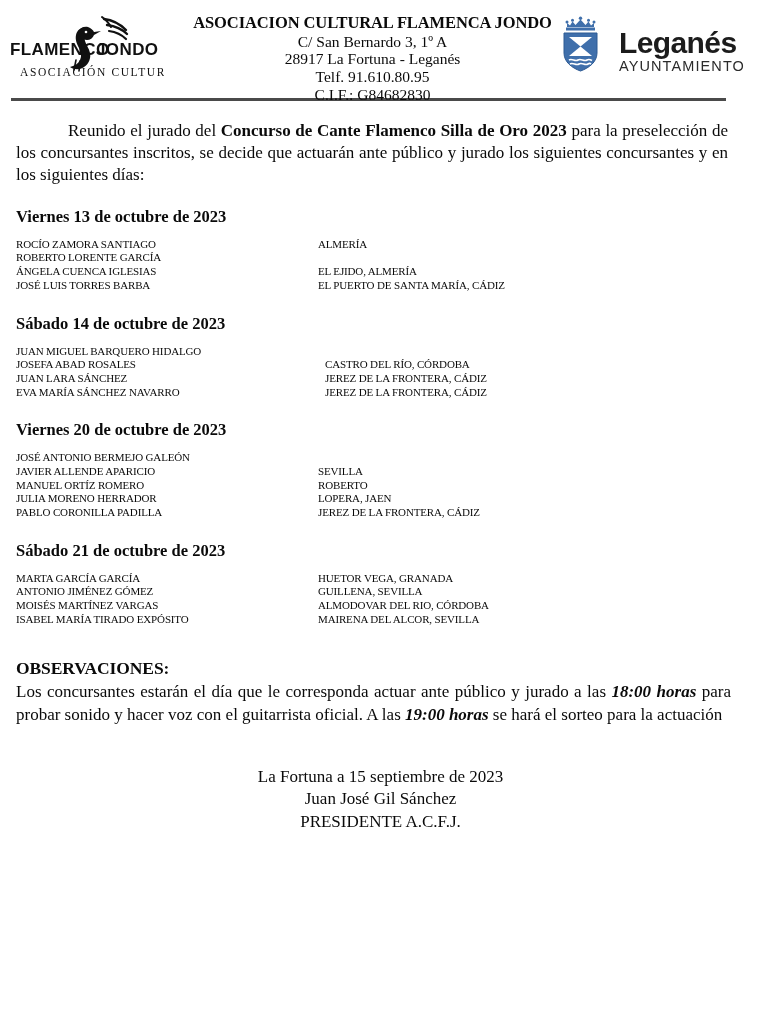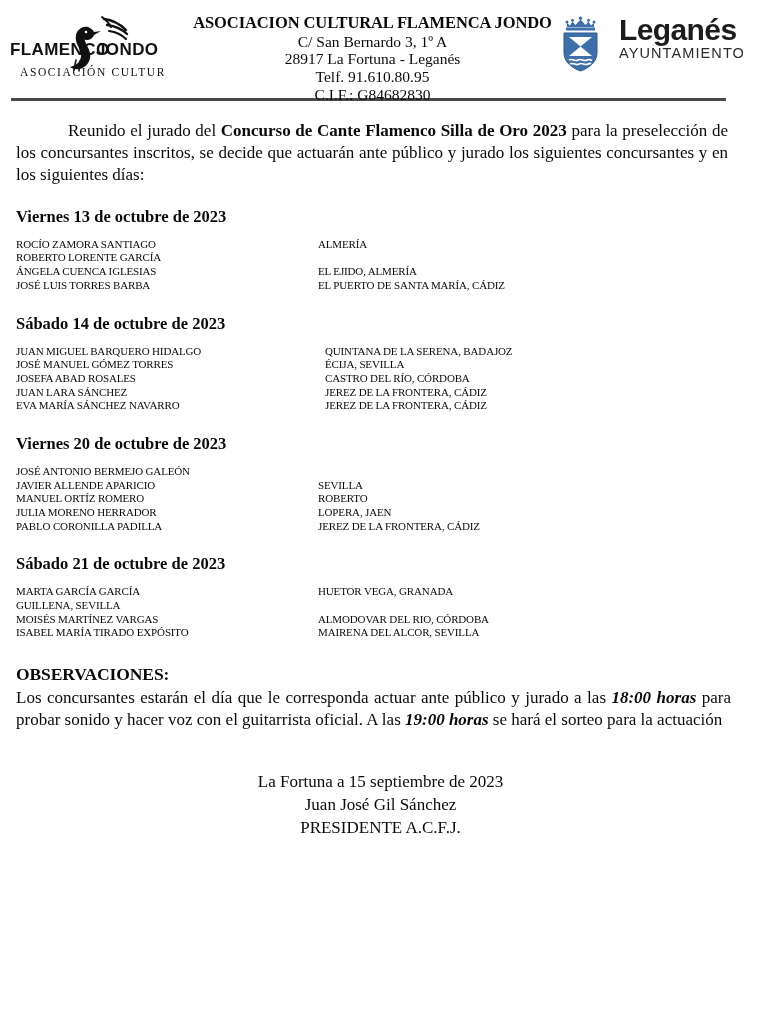--- a/index.html
+++ b/index.html
@@ -53,21 +53,21 @@
   .logo-right {
     width: 168px;
     flex: 0 0 168px;
     display: flex;
     align-items: flex-start;
     justify-content: flex-end;
     padding-top: 3px;
   }
   .leganes-wrap {
     display: flex;
-    align-items: flex-start;
+    align-items: flex-end;
     gap: 16px;
   }
   .leganes-text {
     display: flex;
     flex-direction: column;
     line-height: 1;
   }
   .leganes-name {
     font-family: "Liberation Sans", sans-serif;
     font-weight: bold;
@@ -119,21 +119,21 @@
     letter-spacing: -0.15px;
     white-space: nowrap;
   }
   .cand-name { flex: 0 0 302px; }
   .cand-city { flex: 1 1 auto; }
 
   
   .roster.wide .cand-name { flex: 0 0 309px; }
 
   
-  .obs-block { margin-top: 24px; }
+  .obs-block { margin-top: 32px; }
   .obs-title {
     font-weight: bold;
     font-size: 17.5px;
     letter-spacing: -0.1px;
   }
   .obs-text {
     font-size: 17px;
     line-height: 1.3;
     text-align: justify;
     padding-right: 14px;
@@ -238,25 +238,20 @@
         <span class="cand-city">EL PUERTO DE SANTA MARÍA, CÁDIZ</span>
       </div>
     </div>
   </div>
 
   <div class="day-block">
     <div class="day-title">Sábado 14 de octubre de 2023</div>
     <div class="roster wide">
       <div class="roster-row">
         <span class="cand-name">JUAN MIGUEL BARQUERO HIDALGO</span>
-        <span class="cand-city">QUINTANA DE LA SERENA, BADAJOZ</span>
-      </div>
-      <div class="roster-row">
-        <span class="cand-name">JOSÉ MANUEL GÓMEZ TORRES</span>
-        <span class="cand-city">ÉCIJA, SEVILLA</span>
       </div>
       <div class="roster-row">
         <span class="cand-name">JOSEFA ABAD ROSALES</span>
         <span class="cand-city">CASTRO DEL RÍO, CÓRDOBA</span>
       </div>
       <div class="roster-row">
         <span class="cand-name">JUAN LARA SÁNCHEZ</span>
         <span class="cand-city">JEREZ DE LA FRONTERA, CÁDIZ</span>
       </div>
       <div class="roster-row">
@@ -292,20 +287,21 @@
   </div>
 
   <div class="day-block">
     <div class="day-title">Sábado 21 de octubre de 2023</div>
     <div class="roster">
       <div class="roster-row">
         <span class="cand-name">MARTA GARCÍA GARCÍA</span>
         <span class="cand-city">HUETOR VEGA, GRANADA</span>
       </div>
       <div class="roster-row">
+        <span class="cand-name">ANTONIO JIMÉNEZ GÓMEZ</span>
         <span class="cand-city">GUILLENA, SEVILLA</span>
       </div>
       <div class="roster-row">
         <span class="cand-name">MOISÉS MARTÍNEZ VARGAS</span>
         <span class="cand-city">ALMODOVAR DEL RIO, CÓRDOBA</span>
       </div>
       <div class="roster-row">
         <span class="cand-name">ISABEL MARÍA TIRADO EXPÓSITO</span>
         <span class="cand-city">MAIRENA DEL ALCOR, SEVILLA</span>
       </div>

